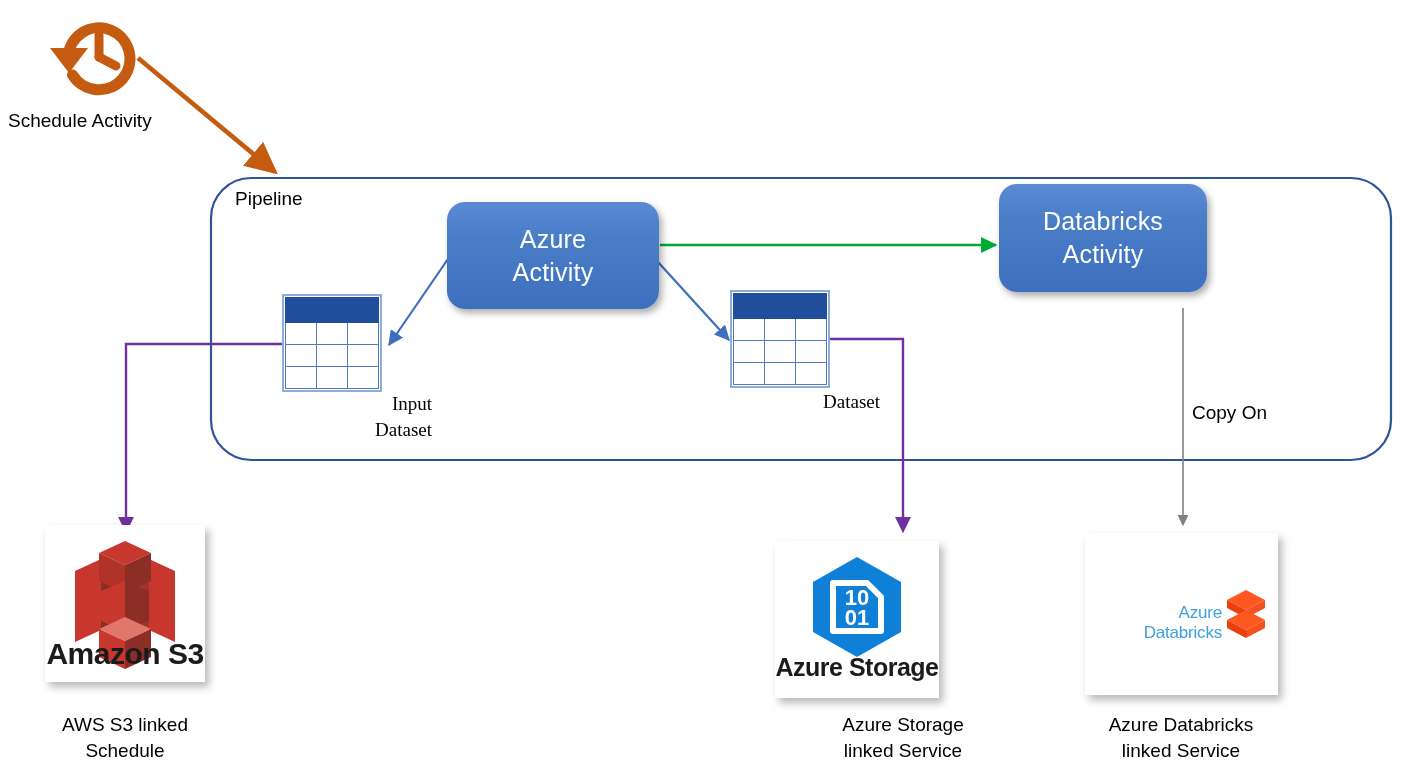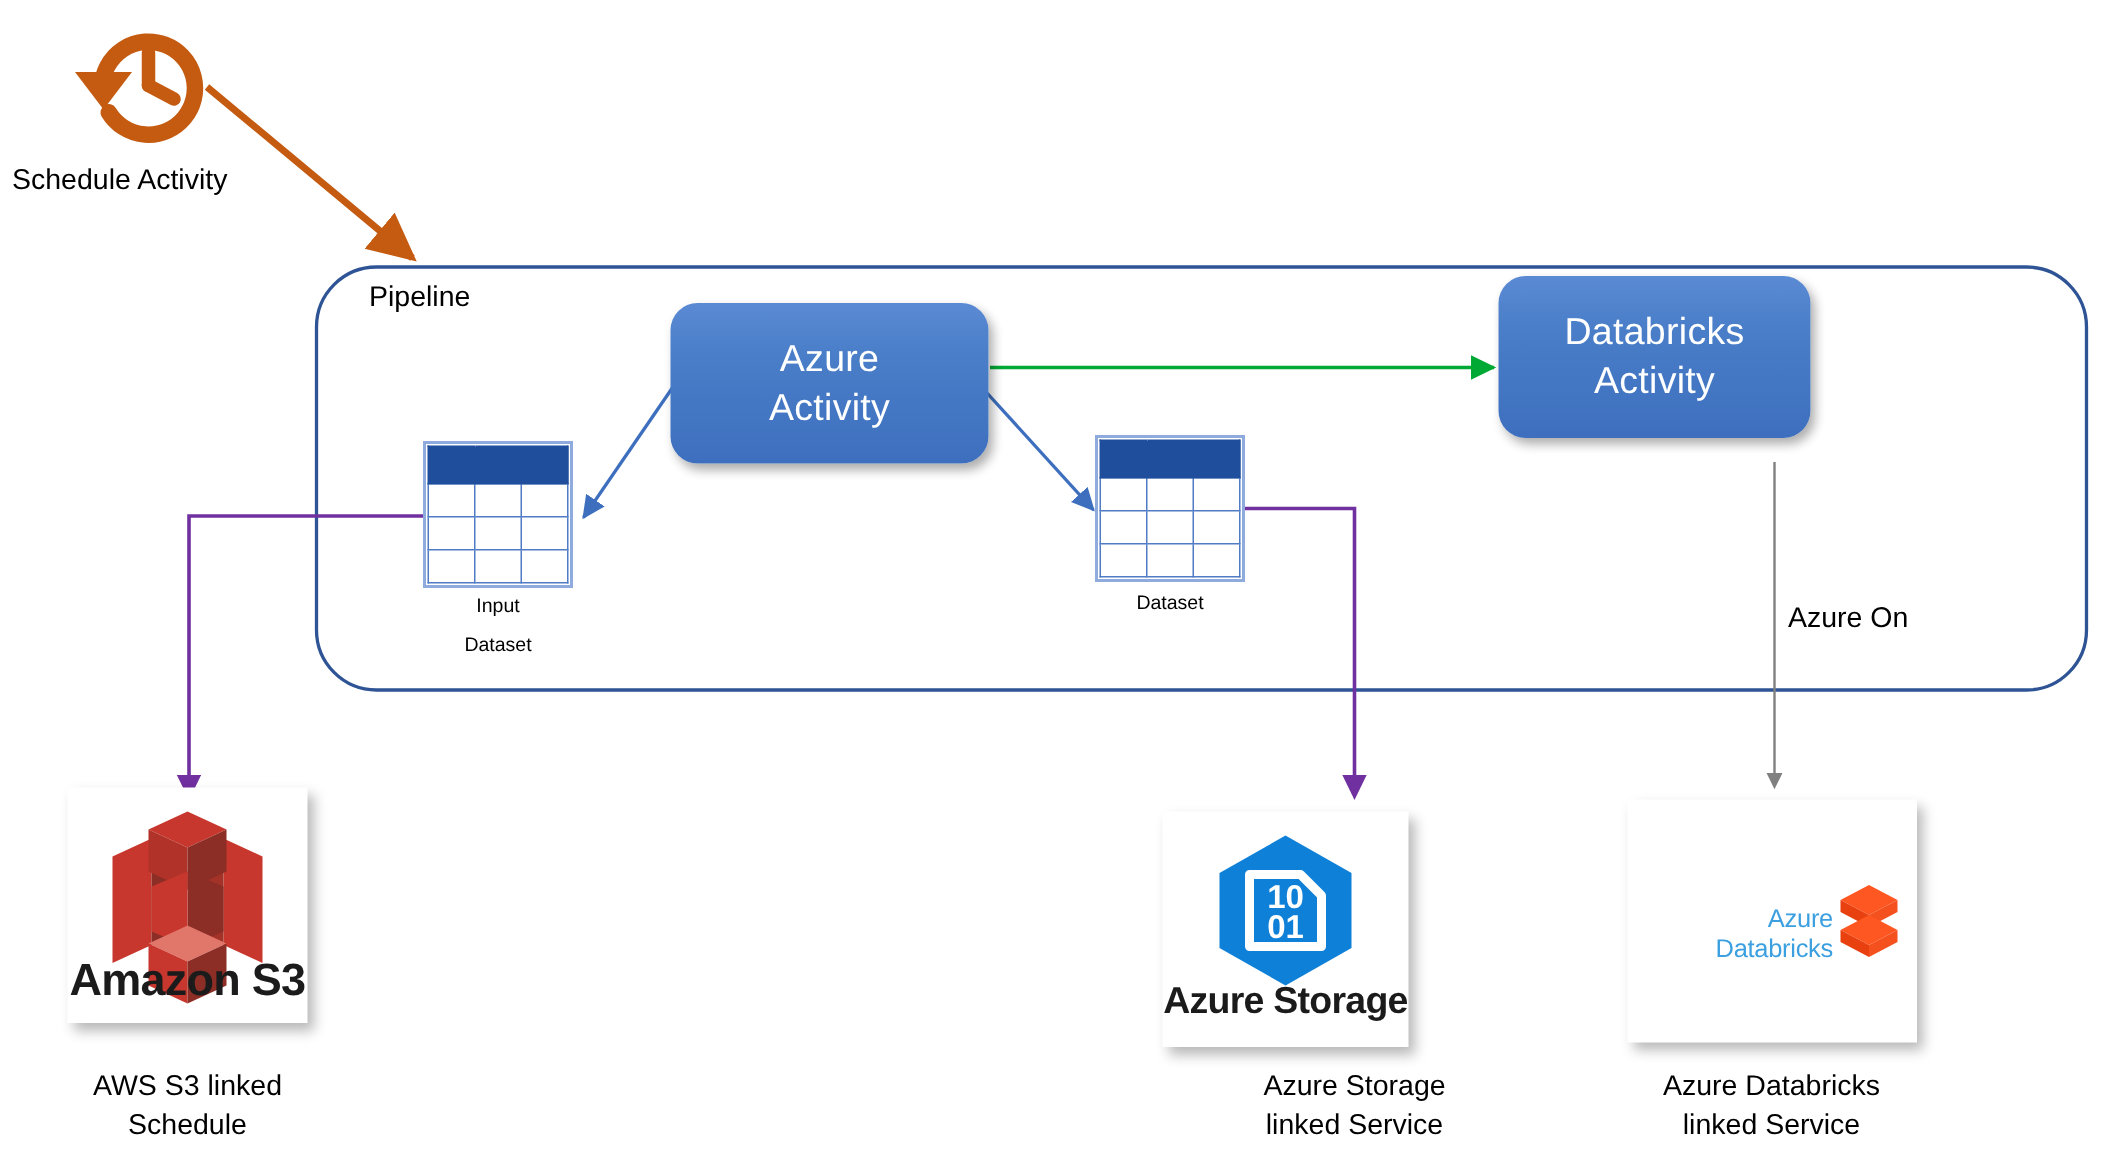--- a/index.html
+++ b/index.html
@@ -37,21 +37,21 @@
     left: 8px; top: 108px;
     width: 200px;
     font-size: 19px;
     line-height: 25px;
     color: #000;
     white-space: nowrap;
   }
 
   
   #pipeline-label {
-    left: 246px; top: 186px;
+    left: 235px; top: 186px;
     font-size: 19px;
     line-height: 25px;
     color: #000;
     white-space: nowrap;
   }
 
   
   .activity {
     border-radius: 18px;
     background: linear-gradient(180deg, #5b8ad4 0%, #4a7ec8 32%, #3d6fbe 100%);
@@ -99,25 +99,26 @@
   #input-dataset-icon {
     left: 282px; top: 294px;
     width: 100px; height: 98px;
   }
   #output-dataset-icon {
     left: 730px; top: 290px;
     width: 100px; height: 98px;
   }
   .dataset-label {
     position: absolute;
-    font-size: 13px;
+    font-size: 19px;
     line-height: 26px;
-    text-align: center;
+    text-align: right;
     color: #000;
     white-space: nowrap;
+    font-family: Liberation Serif, serif;
   }
   #input-dataset-label {
     left: 232px; top: 391px;
     width: 200px;
   }
   #output-dataset-label {
     left: 680px; top: 389px;
     width: 200px;
   }
 
@@ -287,21 +288,21 @@
           <td></td>
           <td></td>
         </tr>
   </tbody>
     </table>
 </div>
 <div class="dataset-label" id="output-dataset-label">
   <div>Dataset</div>
 </div>
 
-<div class="node" id="runs-on-label">Azure On</div>
+<div class="node" id="runs-on-label">Copy On</div>
 
 <div class="node ls-card" id="s3-card">
   <svg viewBox="0 0 160 157" width="160" height="157" xmlns="http://www.w3.org/2000/svg">
 
     <polygon points="30,46 56,34 56,105 30,117" fill="#c8372d"></polygon>
     <polygon points="56,34 56,105 68,99 68,40" fill="#8c2e26"></polygon>
 
     <polygon points="130,46 104,34 104,105 130,117" fill="#c8372d"></polygon>
     <polygon points="104,34 104,105 92,99 92,40" fill="#a33228"></polygon>
 

